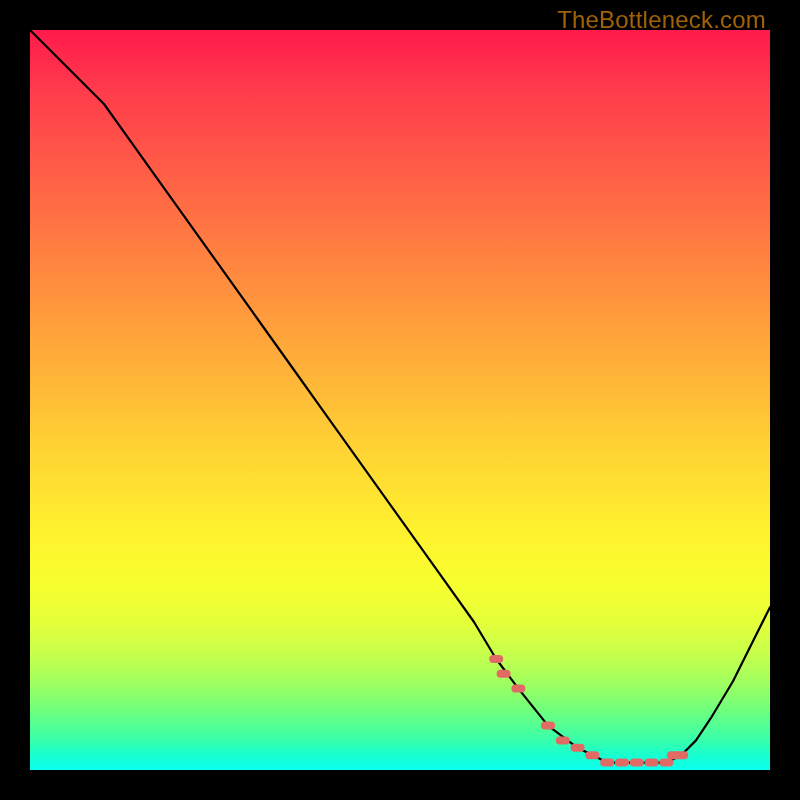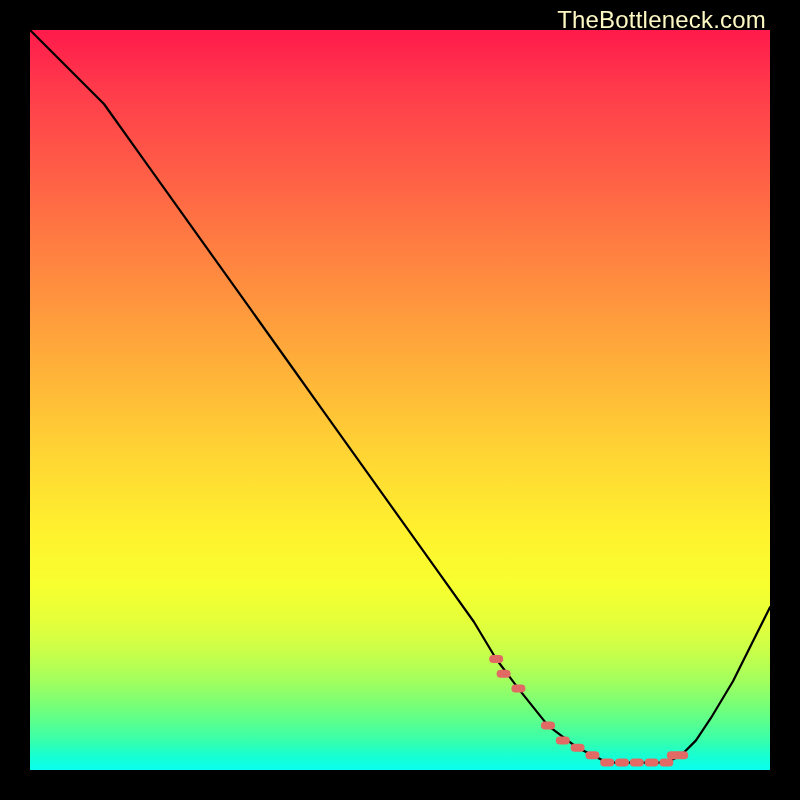--- a/index.html
+++ b/index.html
@@ -42,21 +42,21 @@
       #6eff7e 92%,
       #38ffab 96%,
       #18ffd0 98%,
       #0affef 100%
     );
   }
   .watermark {
     position: absolute;
     top: 6px;
     right: 34px;
-    color: #fef9c3;
+    color: #a16207;
     font-size: 24px;
     font-weight: 400;
     letter-spacing: 0.2px;
     user-select: none;
     text-align: right;
   }
   svg.curve {
     position: absolute;
     left: 30px;
     top: 30px;

